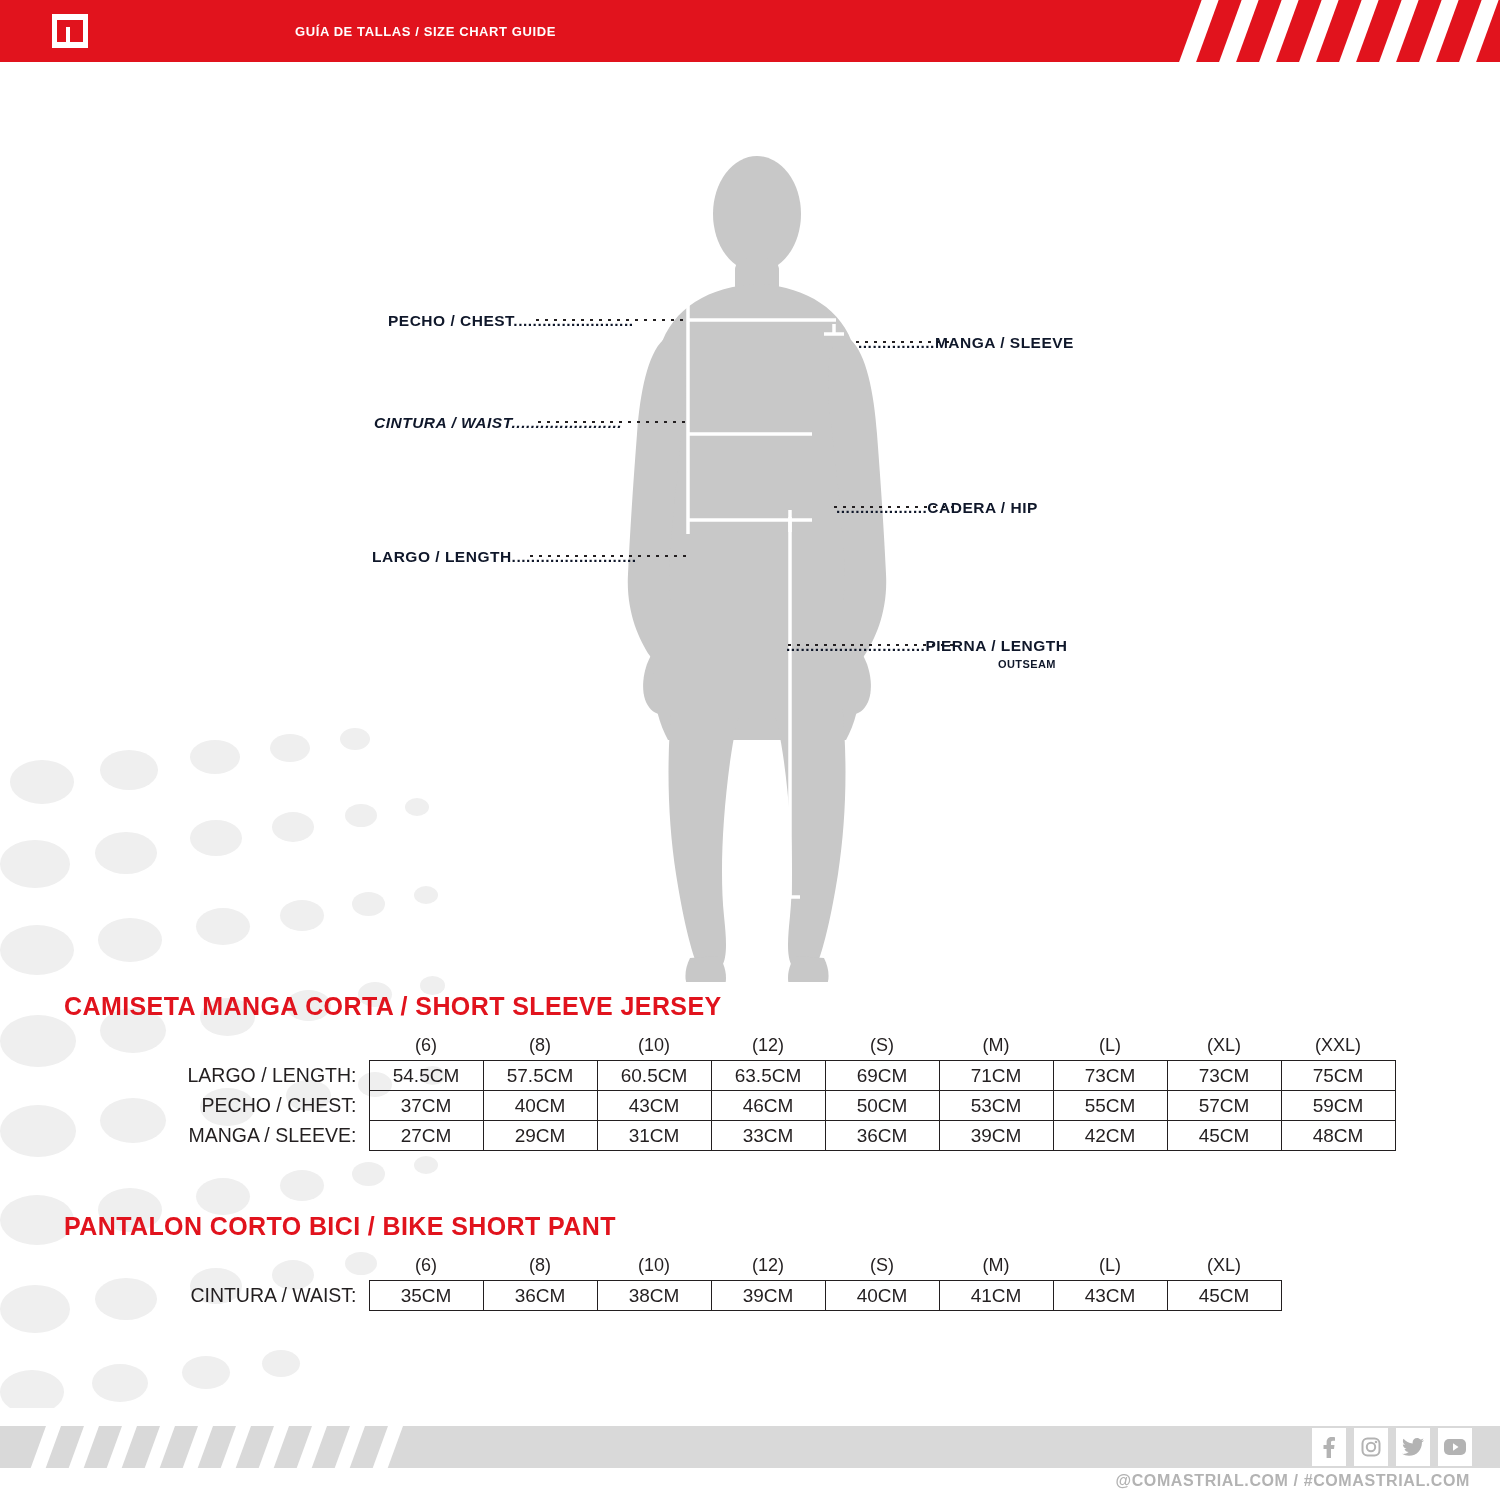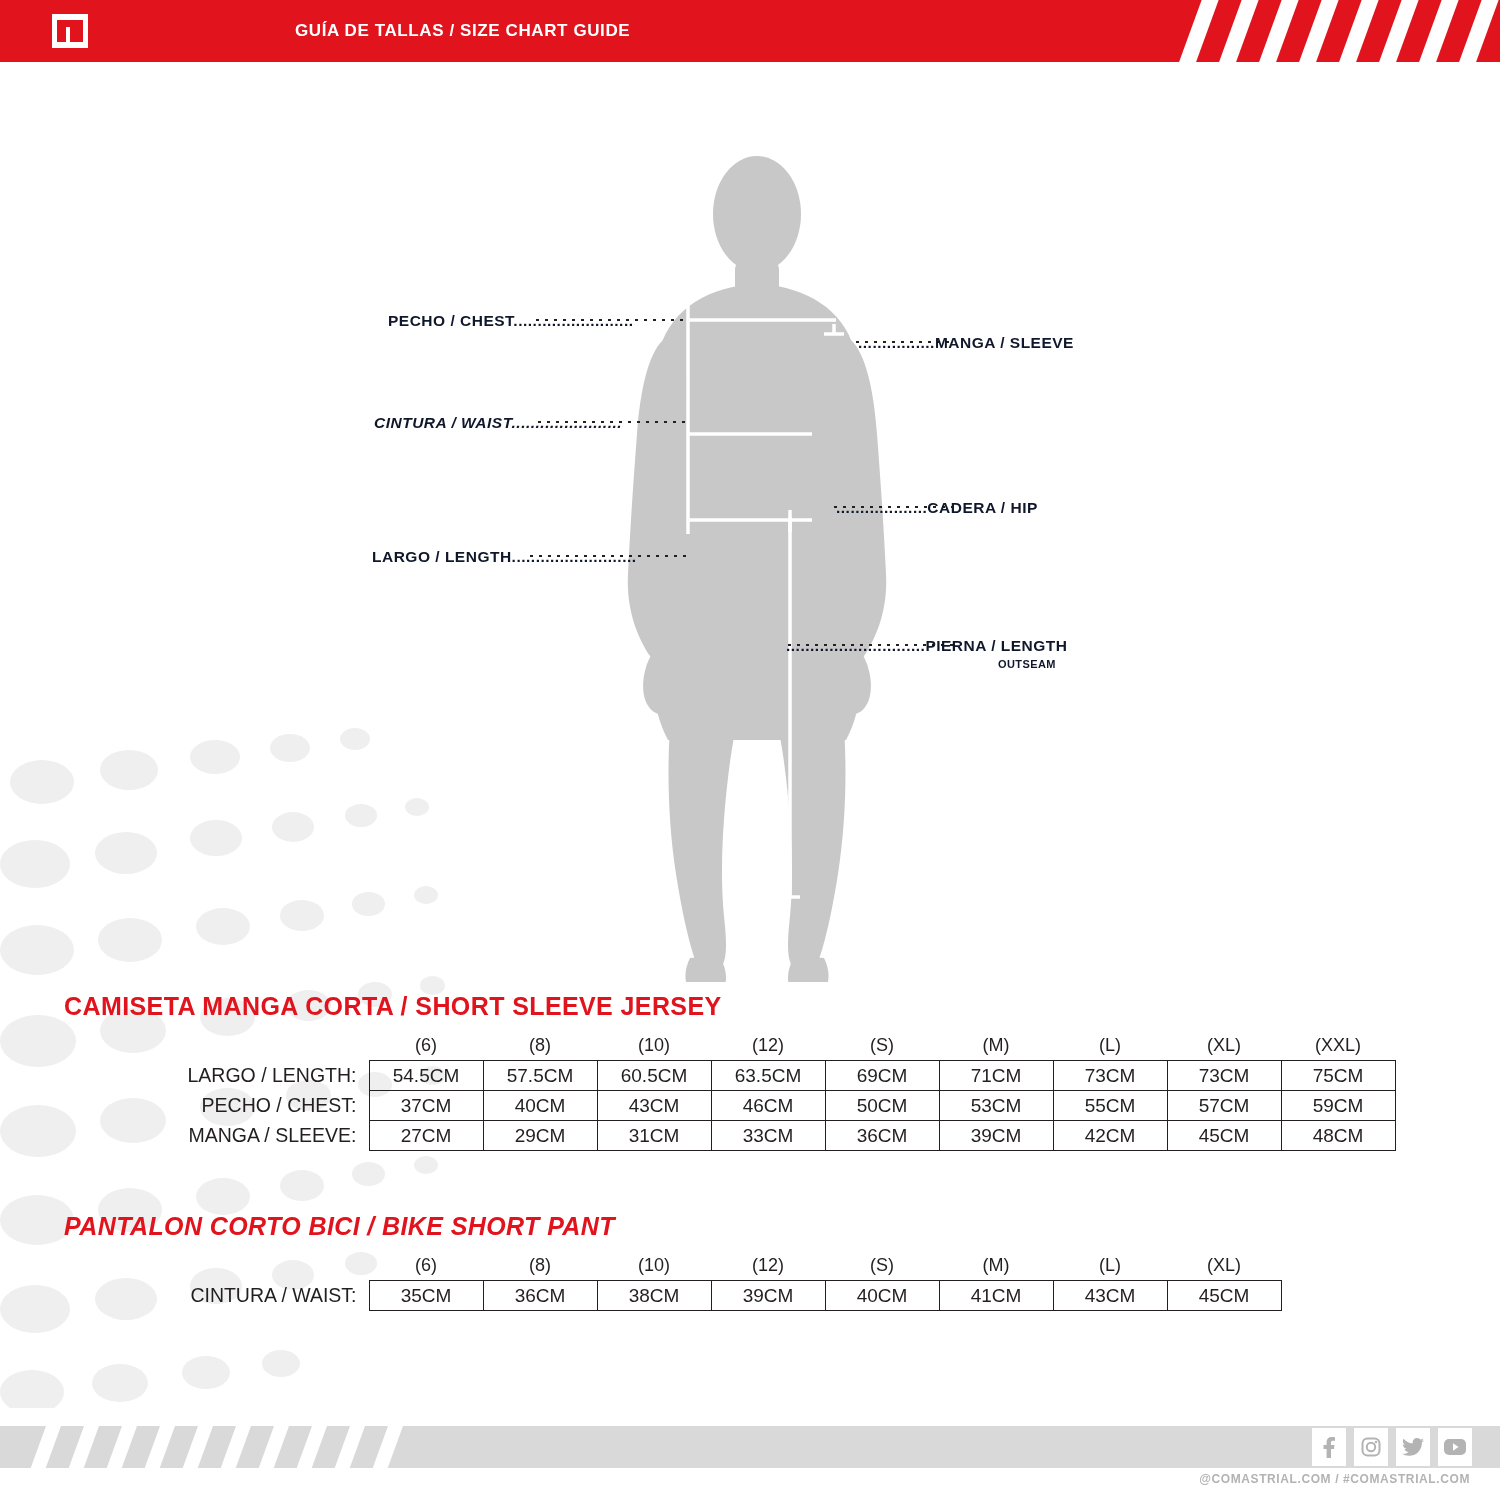--- a/index.html
+++ b/index.html
@@ -32,21 +32,21 @@
     display: flex;
     align-items: center;
     justify-content: center;
   }
   .header-logo svg { display:block; }
   .header-title {
     position: absolute;
     left: 295px; top: 31px;
     transform: translateY(-50%);
     color: #ffffff;
-    font-size: 17px;
+    font-size: 13px;
     font-weight: bold;
     letter-spacing: 0.6px;
   }
   .hdr-stripes {
     position: absolute;
     right: 0; top: 0;
     width: 420px; height: 62px;
   }
   .hdr-stripes i {
     position: absolute;
@@ -175,21 +175,21 @@
     width: 34px; height: 38px;
     background: #ffffff;
     display: flex;
     align-items: center;
     justify-content: center;
   }
   .social .ic svg { display: block; }
   .footer-url {
     position: absolute;
     right: 30px; top: 64px;
-    font-size: 12px;
+    font-size: 16px;
     color: #b3b3b3;
     letter-spacing: 0.6px;
     font-weight: bold;
   }
 </style>
 </head>
 <body>
 
 <div class="page">
 
@@ -428,21 +428,21 @@
         <td>39CM</td>
         <td>42CM</td>
         <td>45CM</td>
         <td>48CM</td>
       </tr>
     </tbody>
       </table>
   </div>
 
   <div class="table-block" style="top:0;">
-    <div class="tbl-title" style="left:64px; top:1212px;font-style:italic;">PANTALON CORTO BICI / BIKE SHORT PANT</div>
+    <div class="tbl-title" style="left:64px; top:1212px;">PANTALON CORTO BICI / BIKE SHORT PANT</div>
 
     <table class="size-table" style="left:64px; top:1250px;">
       <tbody>
           <tr>
         <td class="colhead" style="width:305px;"></td>
         <td class="colhead" style="width:114px;">(6)</td>
         <td class="colhead" style="width:114px;">(8)</td>
         <td class="colhead" style="width:114px;">(10)</td>
         <td class="colhead" style="width:114px;">(12)</td>
         <td class="colhead" style="width:114px;">(S)</td>

